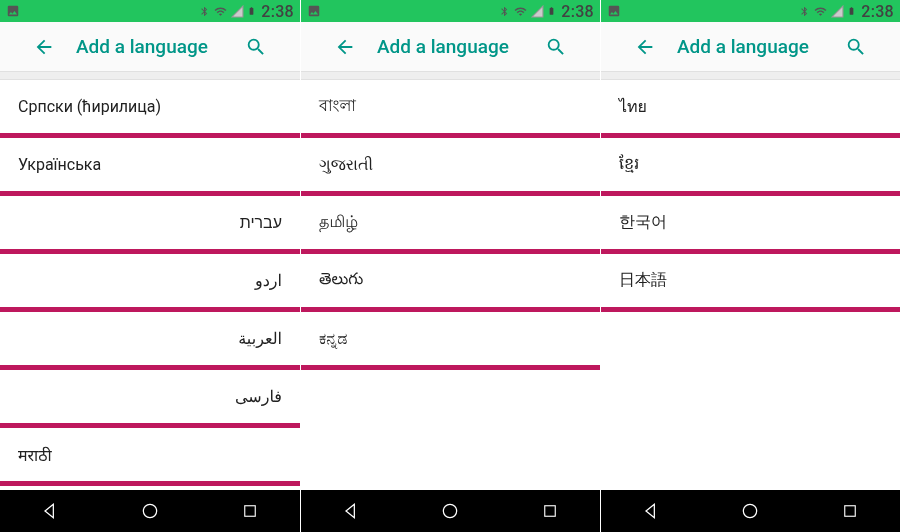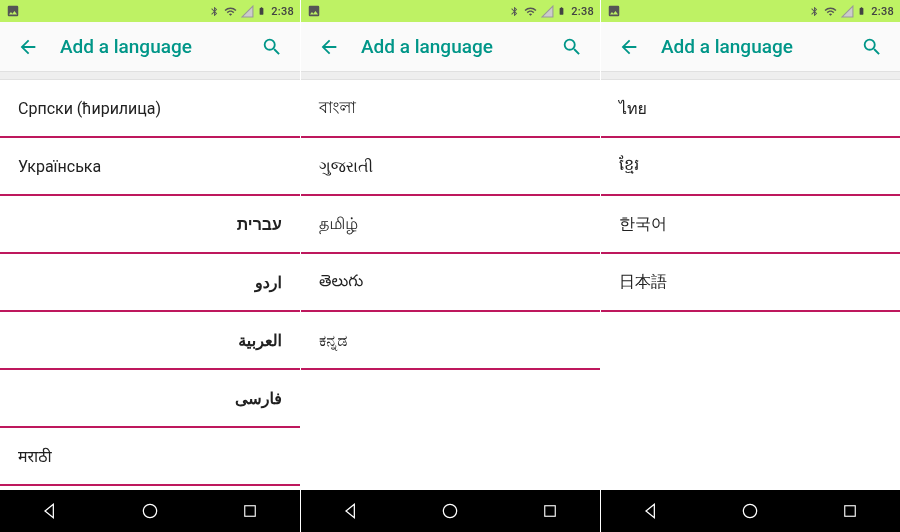--- a/index.html
+++ b/index.html
@@ -14,38 +14,38 @@
       width: 300px;
       height: 532px;
       display: flex;
       flex-direction: column;
       background: #fafafa;
       position: relative;
     }
     .screen + .screen { border-left: 1px solid #fff; }
     .status-bar {
       height: 22px;
-      background: #bef264;
+      background: #22c55e;
       display: flex;
       align-items: center;
       justify-content: space-between;
       padding: 0 6px;
-      font-size: 11px;
+      font-size: 16px;
       color: #555;
     }
     .status-left { display: flex; align-items: center; gap: 4px; }
     .status-right { display: flex; align-items: center; gap: 3px; }
     .status-right svg, .status-left svg { display: block; }
     .clock { font-weight: 500; letter-spacing: 0.3px; margin-left: 2px; color:#424242;}
     .app-bar {
       height: 50px;
       background: #fafafa;
       display: flex;
       align-items: center;
-      padding: 0 10px;
+      padding: 0 26px;
       border-bottom: 1px solid #e0e0e0;
     }
     .back-btn {
       width: 36px; height: 36px; display:flex; align-items:center; justify-content:center;
       color: #009688; cursor:pointer; border:none; background:none;
     }
     .title {
       flex: 1;
       font-size: 19px;
       font-weight: 500;
@@ -66,25 +66,25 @@
       background: #fff;
       overflow: hidden;
     }
     .list-item {
       height: 58px;
       display: flex;
       align-items: center;
       padding: 0 18px;
       font-size: 16px;
       color: #212121;
-      border-bottom: 2px solid #be185d;
+      border-bottom: 5px solid #be185d;
       cursor: pointer;
       background:#fff;
     }
-    .rtl { direction: rtl; text-align: center; font-weight: bold; }
+    .rtl { direction: rtl; text-align: center; }
     .nav-bar {
       height: 42px;
       background: #000;
       display: flex;
       align-items: center;
       justify-content: space-around;
     }
     .nav-btn {
       width: 60px; height:42px; display:flex; align-items:center; justify-content:center;
       color:#fff; border:none; background:none; cursor:pointer;

